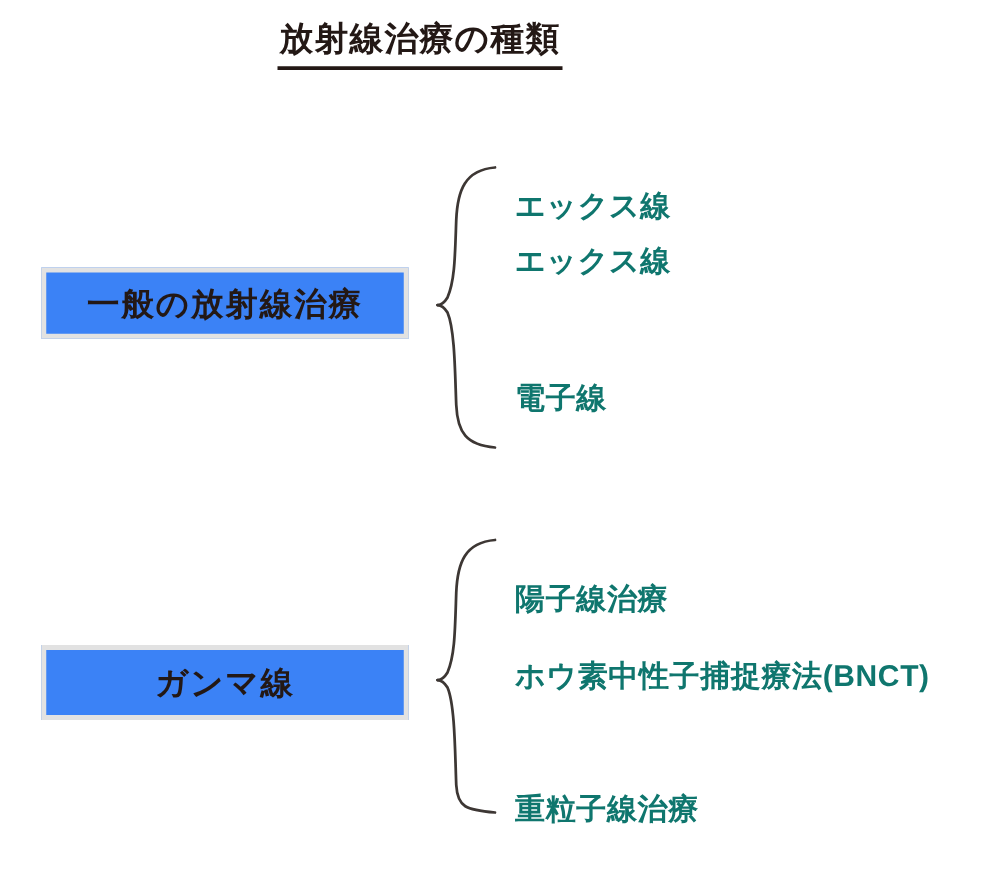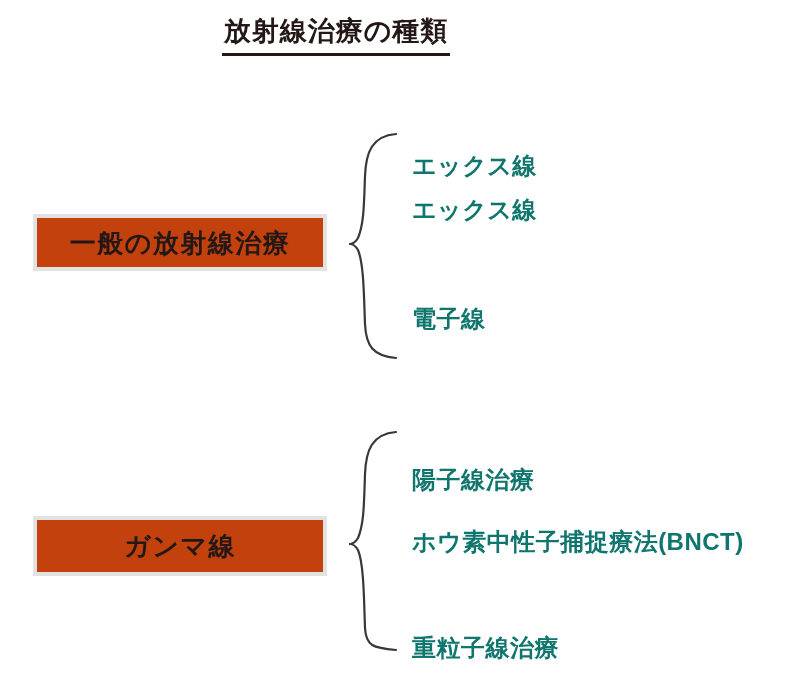--- a/index.html
+++ b/index.html
@@ -35,21 +35,21 @@
     padding: 0 2px 5px 2px;
     border-bottom: 3px solid #231815;
     white-space: nowrap;
   }
 
   
   .category-box {
     position: absolute;
     box-sizing: border-box;
     border: 4px solid #e2e2e2;
-    background: #c2410c;
+    background: #3b82f6;
     display: flex;
     align-items: center;
     justify-content: center;
   }
   .category-box .category-label {
     font-size: 26px;
     font-weight: 700;
     letter-spacing: 1.5px;
     line-height: 30px;
     white-space: nowrap;

